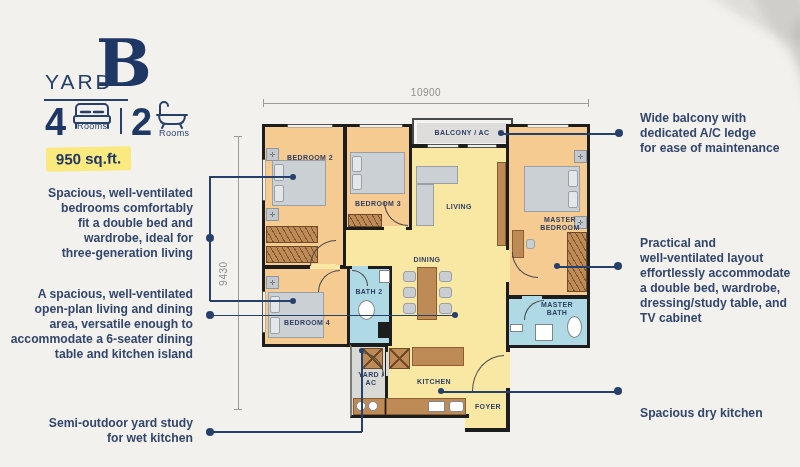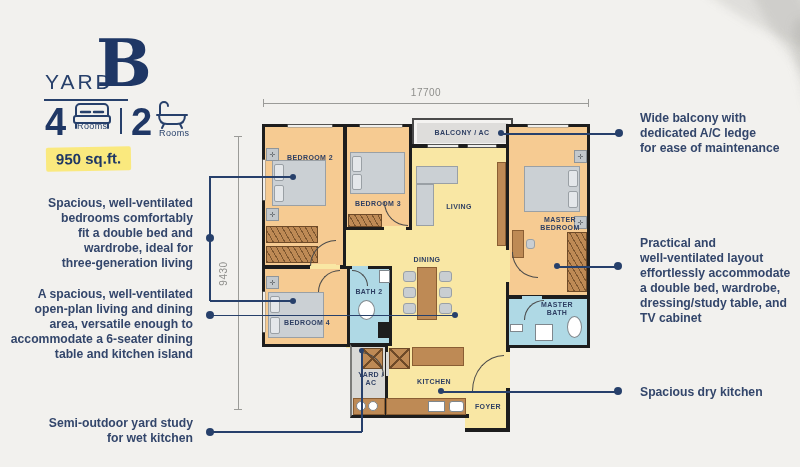--- a/index.html
+++ b/index.html
@@ -80,21 +80,21 @@
   <g fill="none" stroke="#27406b" stroke-width="2" stroke-linecap="round">
     <path d="M5 14 v-8 a4 4 0 0 1 8 0"></path>
     <path d="M2 15 h30 M4 15 c0 6 3 9 8 9 h10 c5 0 8-3 8-9"></path>
     <path d="M9 24 l-2 4 M25 24 l2 4"></path>
   </g>
 </svg>
 <div class="abs small-cap" style="left:159px;top:128px;">Rooms</div>
 
 <div class="abs area-badge">950 sq.ft.</div>
 
-<div class="abs ann r" style="right:607px;top:196px;width:185px;">Spacious, well-ventilated
+<div class="abs ann r" style="right:607px;top:186px;width:185px;">Spacious, well-ventilated
 bedrooms comfortably
 fit a double bed and
 wardrobe, ideal for
 three-generation living</div>
 <div class="abs ann r" style="right:607px;top:287px;width:205px;">A spacious, well-ventilated
 open-plan living and dining
 area, versatile enough to
 accommodate a 6-seater dining
 table and kitchen island</div>
 <div class="abs ann r" style="right:607px;top:416px;width:185px;">Semi-outdoor yard study
@@ -102,26 +102,26 @@
 
 <div class="abs ann" style="left:640px;top:111px;width:160px;">Wide balcony with
 dedicated A/C ledge
 for ease of maintenance</div>
 <div class="abs ann" style="left:640px;top:236px;width:170px;">Practical and
 well-ventilated layout
 effortlessly accommodate
 a double bed, wardrobe,
 dressing/study table, and
 TV cabinet</div>
-<div class="abs ann" style="left:640px;top:385px;width:160px;">Spacious dry kitchen</div>
+<div class="abs ann" style="left:640px;top:406px;width:160px;">Spacious dry kitchen</div>
 
 <div class="abs dim-line" style="left:263px;top:103px;width:326px;height:1px;"></div>
 <div class="abs dim-line" style="left:263px;top:99px;width:1px;height:8px;"></div>
 <div class="abs dim-line" style="left:588px;top:99px;width:1px;height:8px;"></div>
-<div class="abs dim-text" style="left:376px;top:87px;width:100px;text-align:center;">17700</div>
+<div class="abs dim-text" style="left:376px;top:87px;width:100px;text-align:center;">10900</div>
 
 <div class="abs dim-line" style="left:238px;top:136px;width:1px;height:274px;"></div>
 <div class="abs dim-line" style="left:234px;top:136px;width:8px;height:1px;"></div>
 <div class="abs dim-line" style="left:234px;top:409px;width:8px;height:1px;"></div>
 <div class="abs dim-text" style="left:195px;top:268px;width:56px;text-align:center;transform:rotate(-90deg);">9430</div>
 
 <div class="abs openfloor" style="left:410px;top:140px;width:98px;height:110px;"></div>
 <div class="abs openfloor" style="left:346px;top:228px;width:162px;height:120px;"></div>
 <div class="abs openfloor" style="left:385px;top:344px;width:82px;height:74px;"></div>
 <div class="abs openfloor" style="left:465px;top:344px;width:45px;height:88px;"></div>

